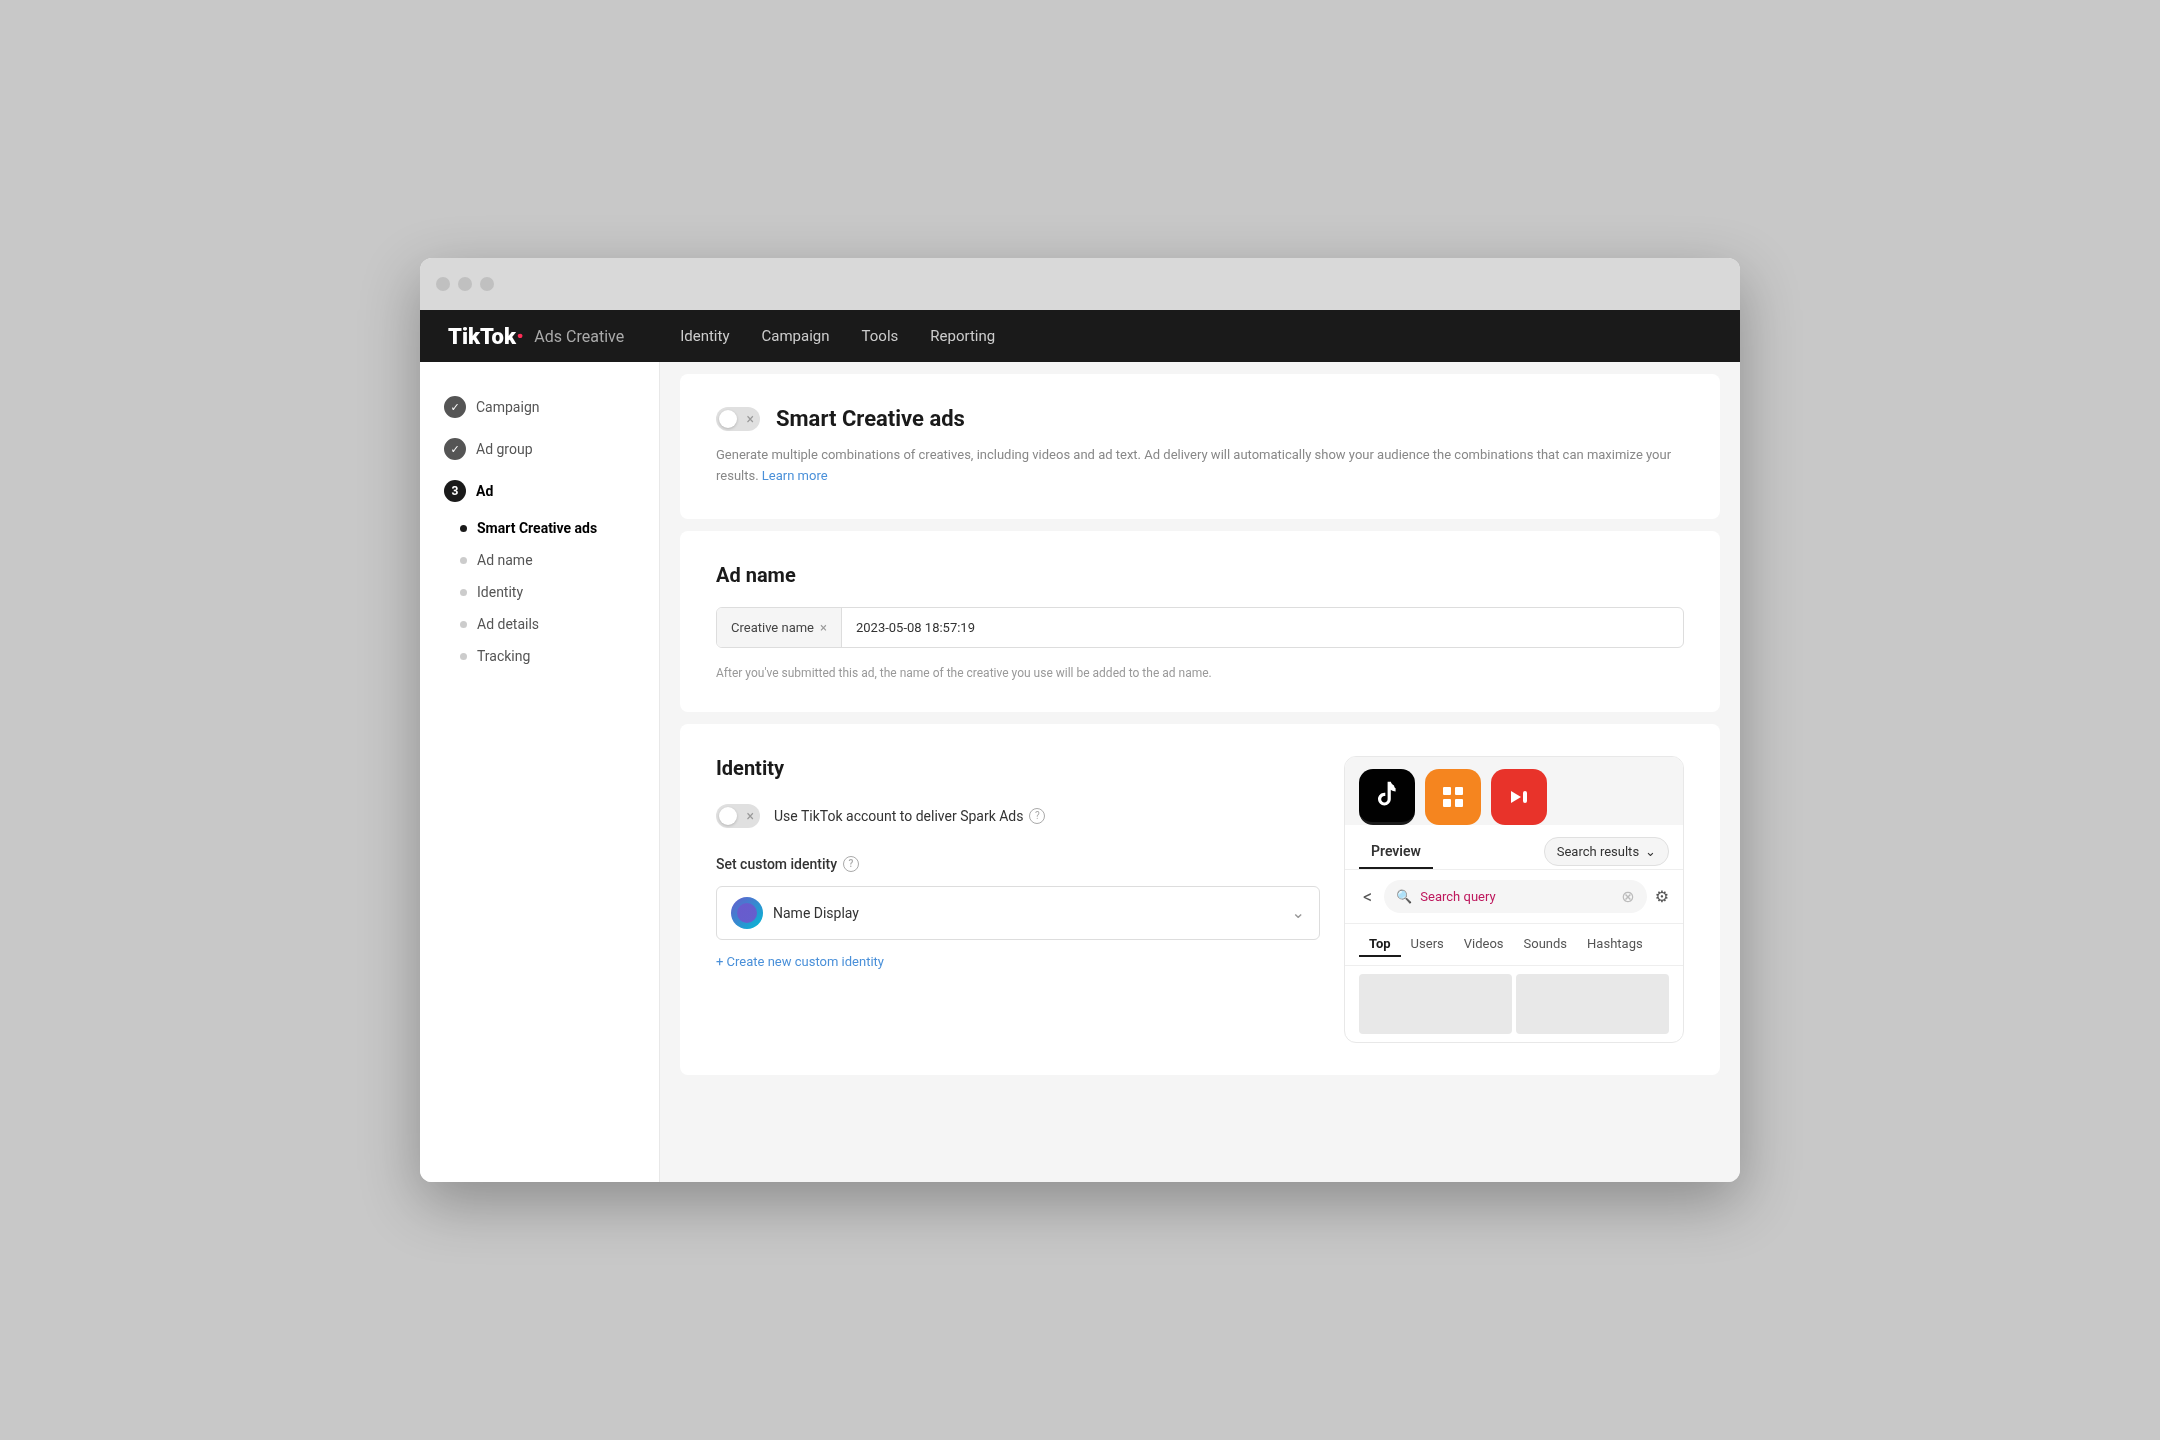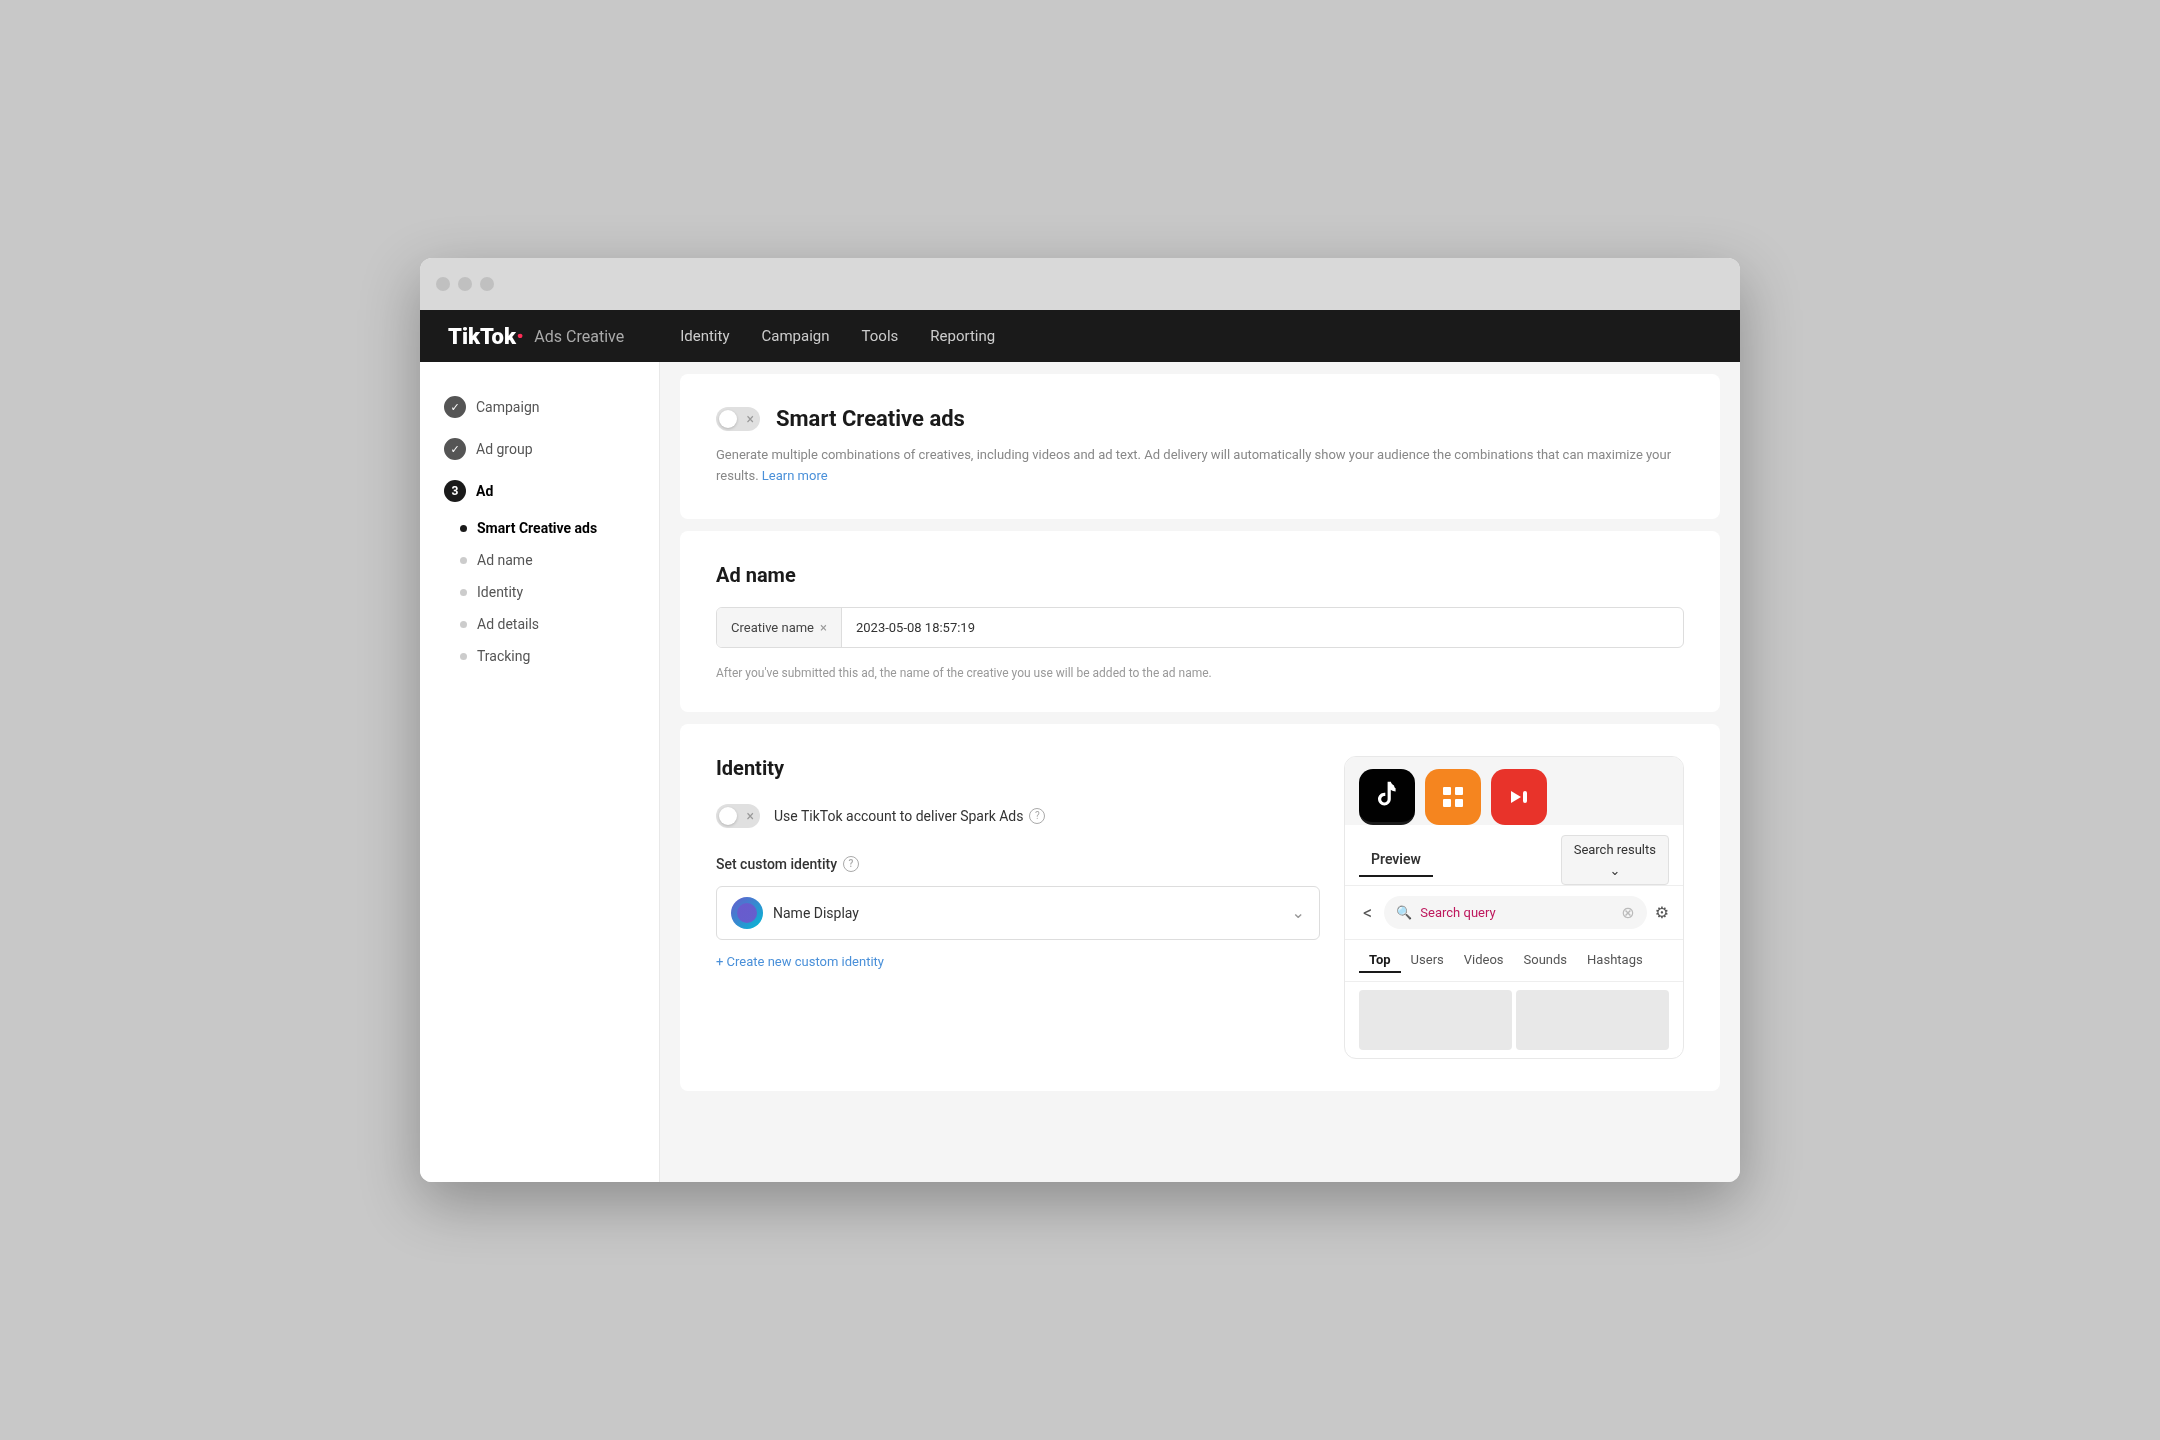--- a/index.html
+++ b/index.html
@@ -339,26 +339,25 @@
       color: #333;
       font-weight: 600;
     }
     .search-results-tab {
       display: flex;
       align-items: center;
       gap: 6px;
       margin-left: auto;
       background: #f5f5f5;
       border: 1px solid #e0e0e0;
-      border-radius: 4px;
+      border-radius: 14px;
       padding: 6px 12px;
       font-size: 13px;
       color: #333;
       cursor: pointer;
-      flex-direction: column;
     }
     .preview-search {
       padding: 10px 14px;
       display: flex;
       align-items: center;
       gap: 8px;
       border-bottom: 1px solid #eee;
     }
     .back-btn {
       font-size: 18px;

